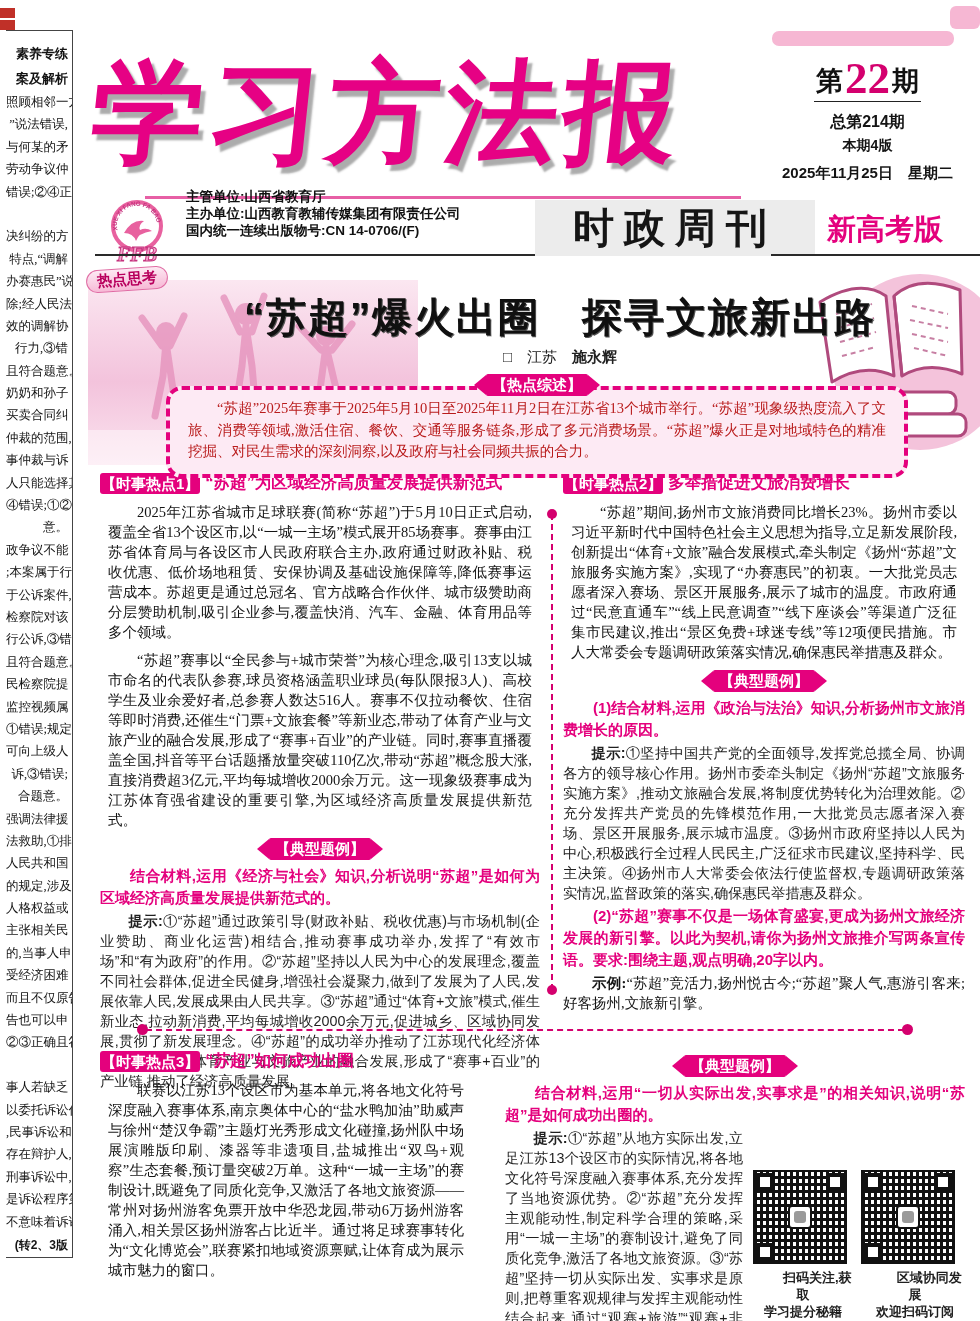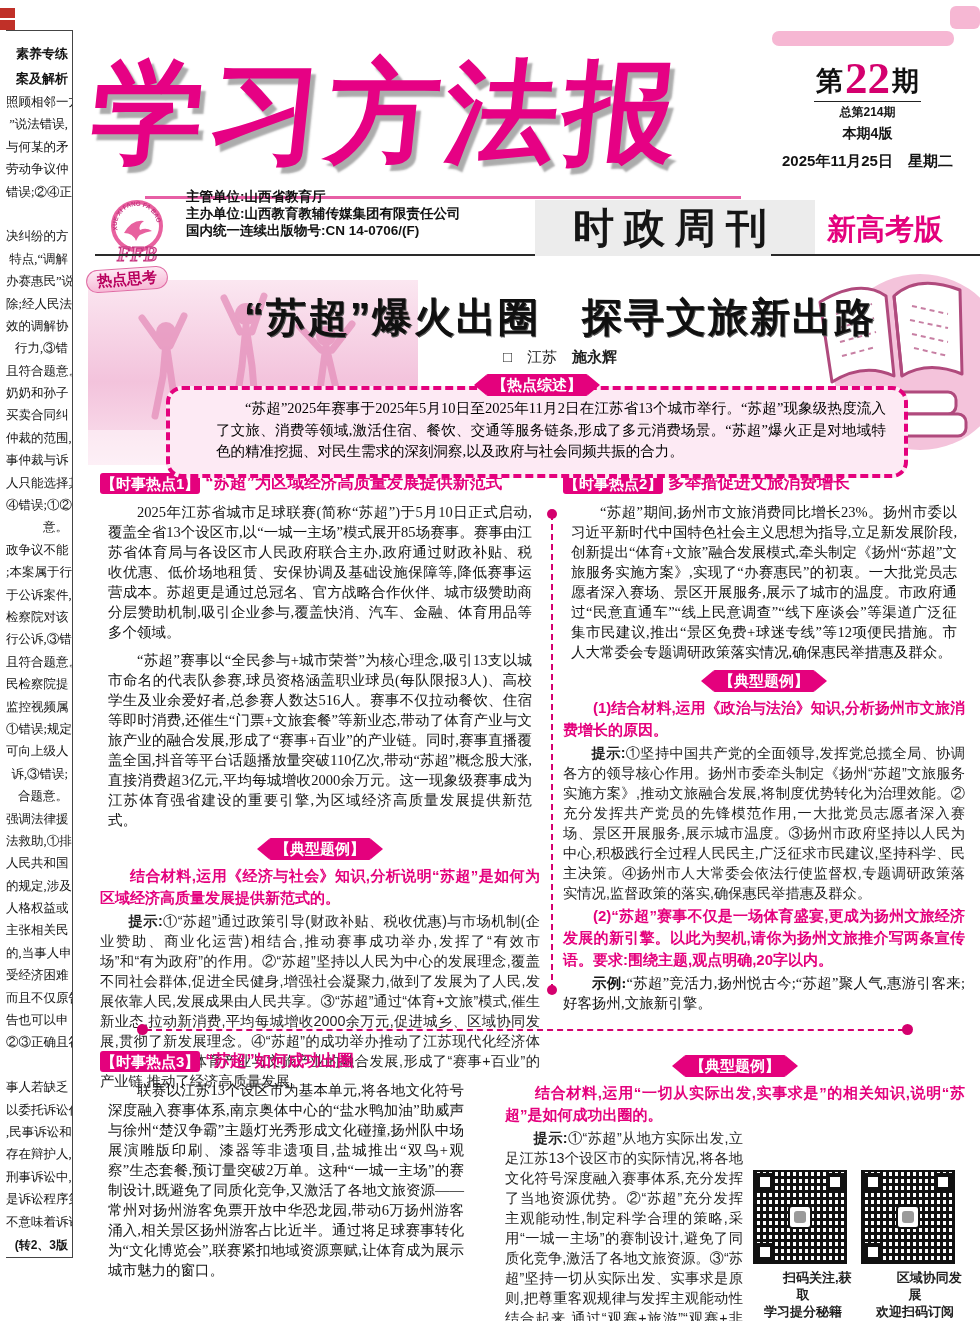--- a/index.html
+++ b/index.html
@@ -18,21 +18,21 @@
     font-size:112px;font-weight:bold;color:#e60184;letter-spacing:6px;line-height:150px;
     transform:skewX(-6deg);font-family:"Liberation Serif",serif;
     text-shadow:5px 6px 2px rgba(70,70,70,.45), -1px -1px 0 #fff;white-space:nowrap;}
   .pinkbar{position:absolute;background:#f6b7d3;border-radius:7px;}
   #issue-box{position:absolute;left:775px;top:58px;width:185px;text-align:center;
     font-family:"Liberation Sans",sans-serif;}
   #issue-line{font-size:27px;font-weight:bold;color:#111;line-height:40px;
     border-bottom:1.5px solid #222;display:inline-block;padding:0 2px;}
   #issue-line .no{font-family:"Liberation Serif",serif;font-size:45px;color:#d4006e;
     vertical-align:-3px;padding:0 2px;}
-  #total-issue{font-size:12px;font-weight:bold;margin-top:2px;}
+  #total-issue{font-size:16px;font-weight:bold;margin-top:10px;}
   #pages{font-size:14px;font-weight:bold;margin-top:4px;}
   #date-line{font-size:15px;font-weight:bold;margin-top:9px;white-space:nowrap;}
   #pub-topline{position:absolute;left:145px;top:196px;width:596px;height:3px;background:#e75fa5;}
   #pub-info{position:absolute;left:186px;top:188px;font-family:"Liberation Sans",sans-serif;
     font-size:13.5px;font-weight:bold;line-height:17px;color:#111;}
   #weekly-box{position:absolute;left:535px;top:200px;width:280px;height:56px;background:#ececec;
     text-align:center;line-height:56px;font-family:"Liberation Sans",sans-serif;
     font-size:41px;font-weight:bold;letter-spacing:10px;color:#151515;}
   #edition{position:absolute;left:800px;top:210px;width:170px;text-align:center;
     font-family:"Liberation Sans",sans-serif;font-size:29px;font-weight:bold;color:#e4017d;}
@@ -46,21 +46,21 @@
     background:linear-gradient(180deg,#fbe7f1 0%,#f3c3dc 55%,#fbe3ef 100%);z-index:1;}
   #book-illu{position:absolute;left:800px;top:262px;width:180px;height:200px;z-index:1;}
   #headline{position:absolute;left:200px;top:290px;width:720px;text-align:center;z-index:2;
     font-family:"Liberation Sans",sans-serif;font-weight:bold;font-size:40px;letter-spacing:2px;color:#101010;
     text-shadow:1px 1px 0 #555;white-space:nowrap;}
   #byline{position:absolute;left:200px;top:348px;width:720px;text-align:center;z-index:2;
     font-size:15px;color:#222;}
   #byline .auth{font-weight:bold;font-family:"Liberation Sans",sans-serif;}
   #summary-box{position:absolute;left:166px;top:386px;width:698px;height:72px;z-index:3;
     background:#fdeaf4;border:4px dashed #e4017d;border-radius:16px;padding:8px 18px 4px 18px;}
-  #summary-box .txt{font-size:14.5px;line-height:21.5px;text-indent:2em;text-align:justify;color:#000000;margin-left:28px;}
+  #summary-box .txt{font-size:14.5px;line-height:21.5px;text-indent:2em;text-align:justify;color:#b91c1c;}
   .ribbon{display:flex;justify-content:center;align-items:center;margin:5px 0;}
   .ribbon .tail{width:0;height:0;border-top:10px solid transparent;border-bottom:10px solid transparent;}
   .ribbon .tl{border-right:12px solid #e4017d;}
   .ribbon .tr{border-left:12px solid #e4017d;}
   .ribbon .core{background:#e4017d;color:#fff;font-family:"Liberation Sans",sans-serif;
     font-weight:bold;font-size:15px;line-height:20px;padding:1px 6px;border-radius:2px;}
   #summary-ribbon{position:absolute;left:0;right:0;top:-16px;margin:0;}
   
   .col{position:absolute;box-sizing:border-box;}
   #col1{left:100px;top:472px;width:440px;}

